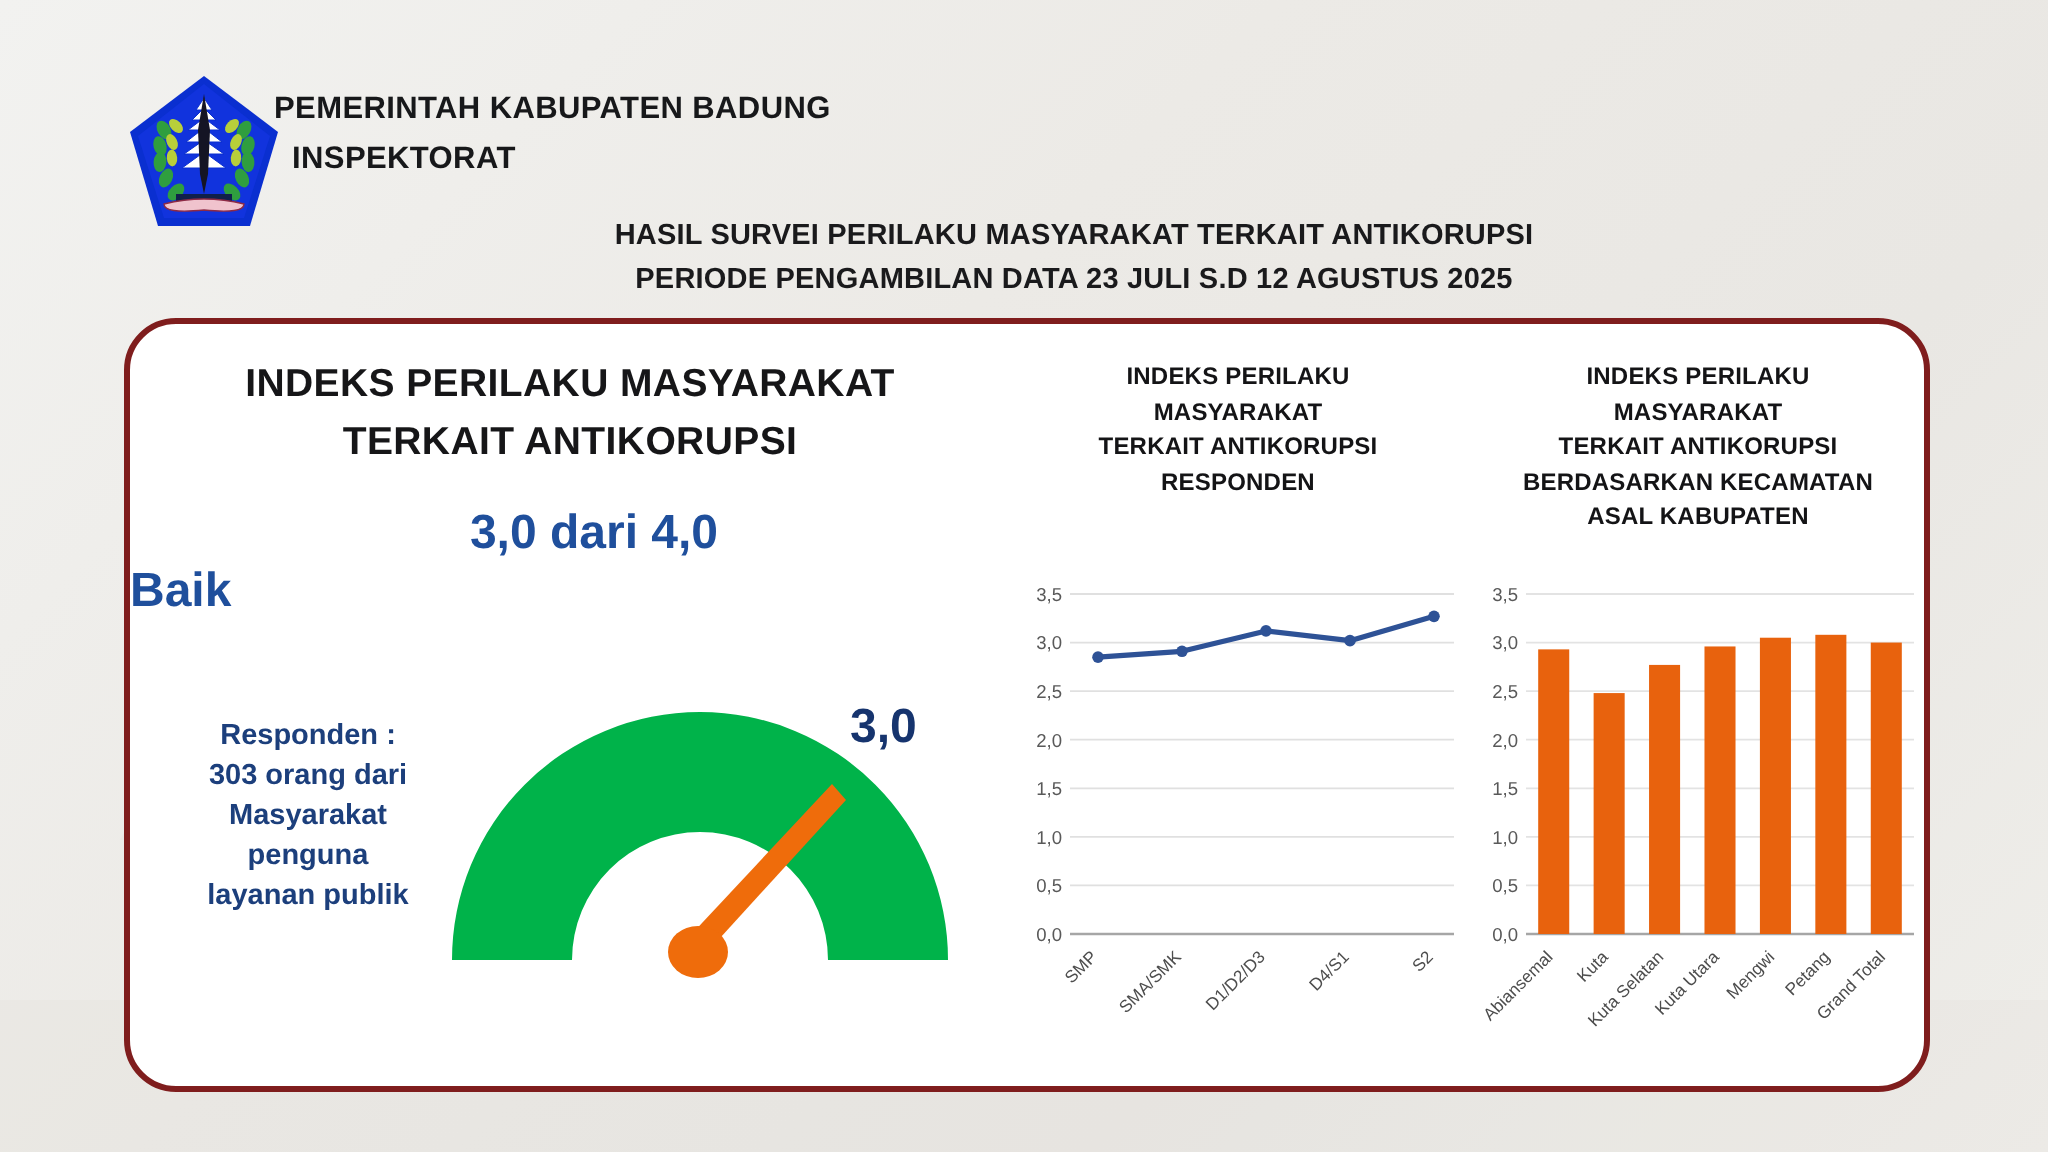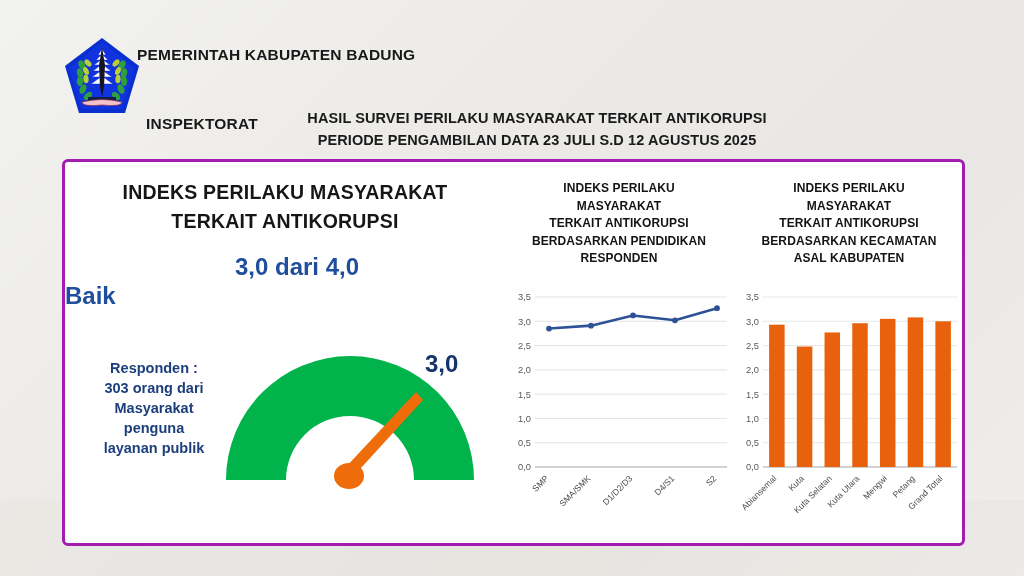--- a/index.html
+++ b/index.html
@@ -25,35 +25,34 @@
   }
   .org-line1 {
     position: absolute; left: 137px; top: 46px;
     font-size: 15.5px; font-weight: bold; color: #17181a;
     letter-spacing: 0.2px;
   }
   .org-line2 {
     position: absolute; left: 146px; top: 71px;
     font-size: 15.5px; font-weight: bold; color: #17181a;
     letter-spacing: 0.2px;
-    margin-top: 44px;
   }
   .survey-title {
     position: absolute; left: 0; top: 107px; width: 1024px;
     text-align: center;
     font-size: 14.5px; font-weight: bold; color: #1a1a1c;
     letter-spacing: 0.1px; line-height: 22px;
     padding-left: 50px;
   }
   .card {
     position: absolute; left: 62px; top: 159px;
     width: 903px; height: 387px;
     background: #ffffff;
-    border: 3px solid #a21caf;
-    border-radius: 6px;
+    border: 3px solid #7f1d1d;
+    border-radius: 26px;
     overflow: hidden;
   }
   
   .panel-left {
     position: absolute; left: 0; top: 0; width: 440px; height: 381px;
   }
   .left-title {
     position: absolute; left: 0; top: 16px; width: 440px;
     text-align: center; font-size: 19.5px; font-weight: bold;
     color: #161618; line-height: 29px; letter-spacing: 0.2px;
@@ -213,21 +212,20 @@
     </div>
 
     <div class="gauge-value">3,0</div>
   </div>
 
   <div class="panel-mid">
     <div class="chart-title">
       <div>INDEKS PERILAKU</div>
       <div>MASYARAKAT</div>
       <div>TERKAIT ANTIKORUPSI</div>
-      <div>BERDASARKAN PENDIDIKAN</div>
       <div>RESPONDEN</div>
     </div>
     <div class="plot">
       <svg id="line-svg" viewBox="0 0 228 250" width="228" height="250">
           <line x1="30" y1="178" x2="222" y2="178" stroke="#a6a6a6" stroke-width="1.2"></line>
           <text x="26" y="181.4" text-anchor="end" class="axis-label">0,0</text>
           <line x1="30" y1="153.71428571428572" x2="222" y2="153.71428571428572" stroke="#e0e0e0" stroke-width="0.9"></line>
           <text x="26" y="157.11428571428573" text-anchor="end" class="axis-label">0,5</text>
           <line x1="30" y1="129.42857142857144" x2="222" y2="129.42857142857144" stroke="#e0e0e0" stroke-width="0.9"></line>
           <text x="26" y="132.82857142857145" text-anchor="end" class="axis-label">1,0</text>

